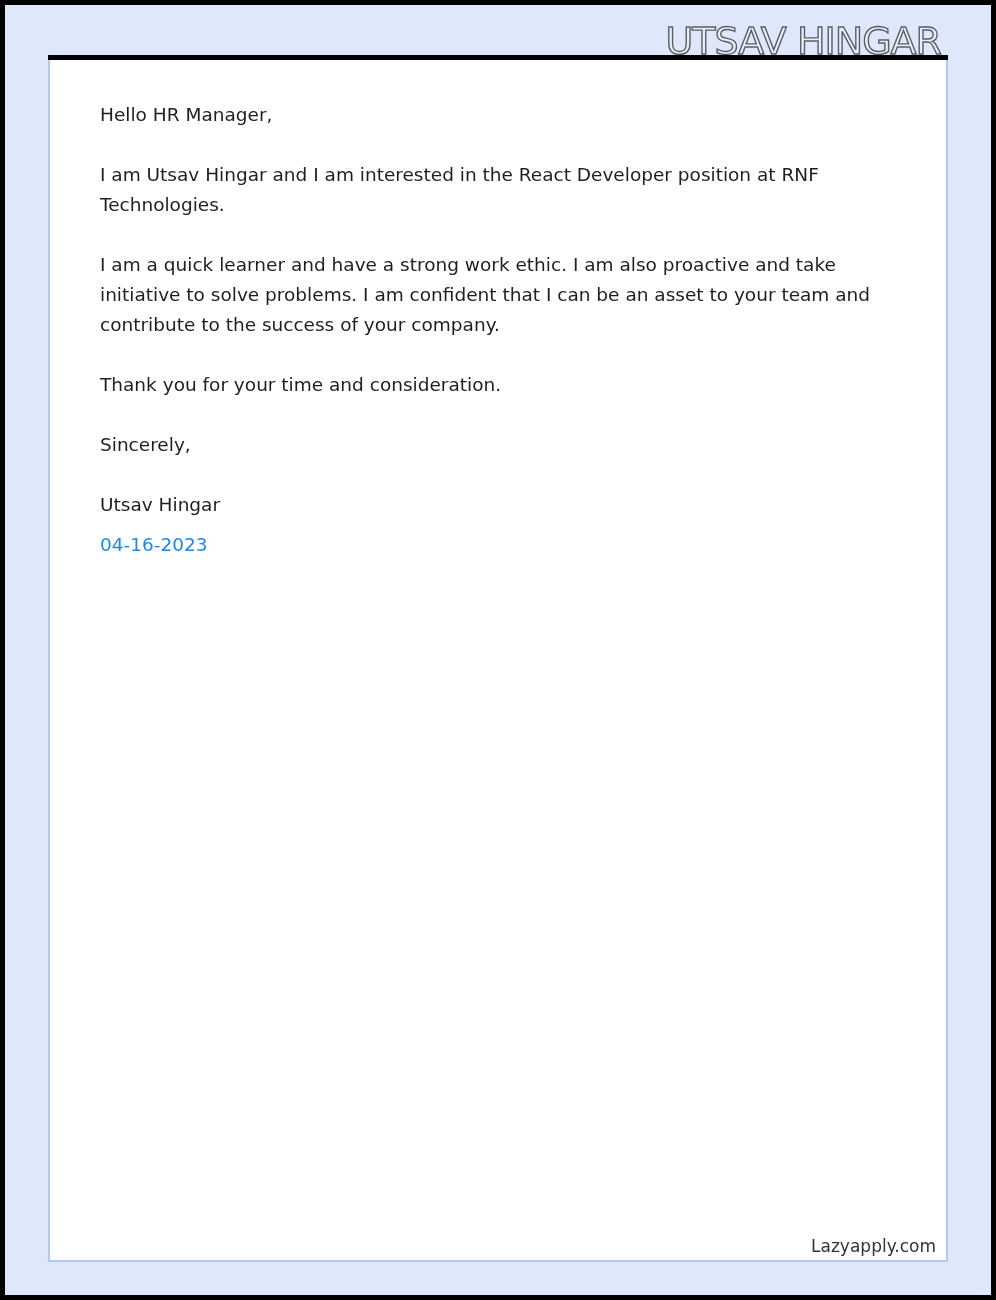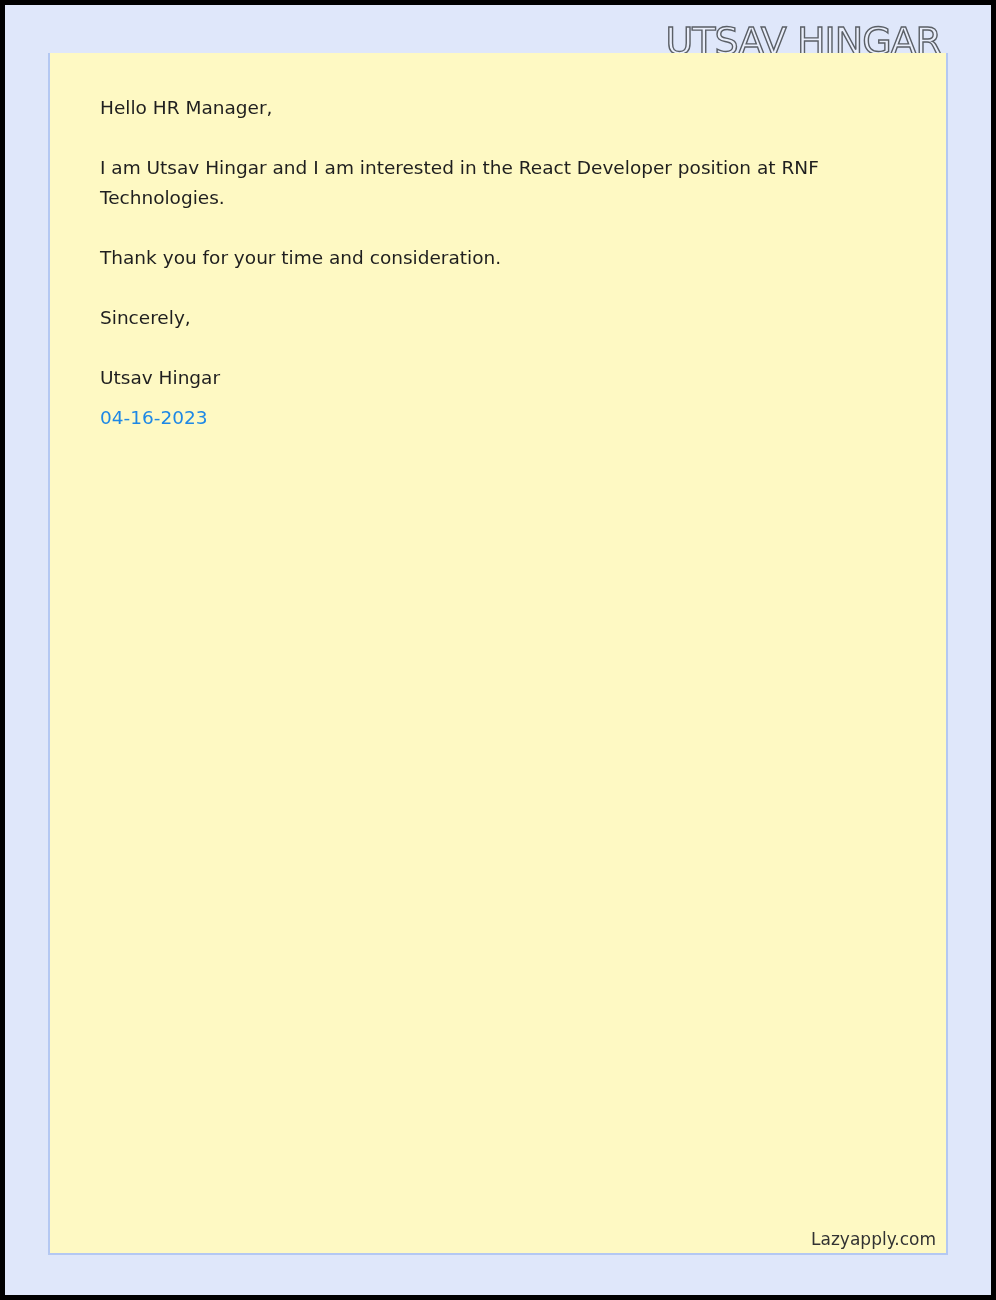--- a/index.html
+++ b/index.html
@@ -27,23 +27,23 @@
       white-space: nowrap;
     }
     .rule {
       position: absolute;
       left: 43px; top: 50px;
       width: 900px; height: 5px;
       background: #000;
     }
     .card {
       position: absolute;
-      left: 43px; top: 48px;
+      left: 43px; top: 55px;
       width: 896px; height: 1200px;
-      background: #fef9c3;
+      background: #ffffff;
       border: 2px solid #b4c8f2;
       border-top: none;
     }
     .letter {
       position: absolute;
       left: 50px; top: 40px;
       width: 800px;
       font-size: 18.5px;
       line-height: 30px;
       color: #1f1f1f;
@@ -61,20 +61,21 @@
 </head>
 <body>
 
 <div class="page">
   <div class="title">UTSAV HINGAR</div>
   <div class="rule"></div>
   <div class="card">
     <div class="letter">
       <p>Hello HR Manager,</p>
       <p>I am Utsav Hingar and I am interested in the React Developer position at RNF Technologies.</p>
+      <p>I am a quick learner and have a strong work ethic. I am also proactive and take initiative to solve problems. I am confident that I can be an asset to your team and contribute to the success of your company.</p>
       <p>Thank you for your time and consideration.</p>
       <p>Sincerely,</p>
       <p class="tight">Utsav Hingar</p>
       <p class="date">04-16-2023</p>
     </div>
     <div class="footer">Lazyapply.com</div>
   </div>
 </div>
 
 </body></html>

